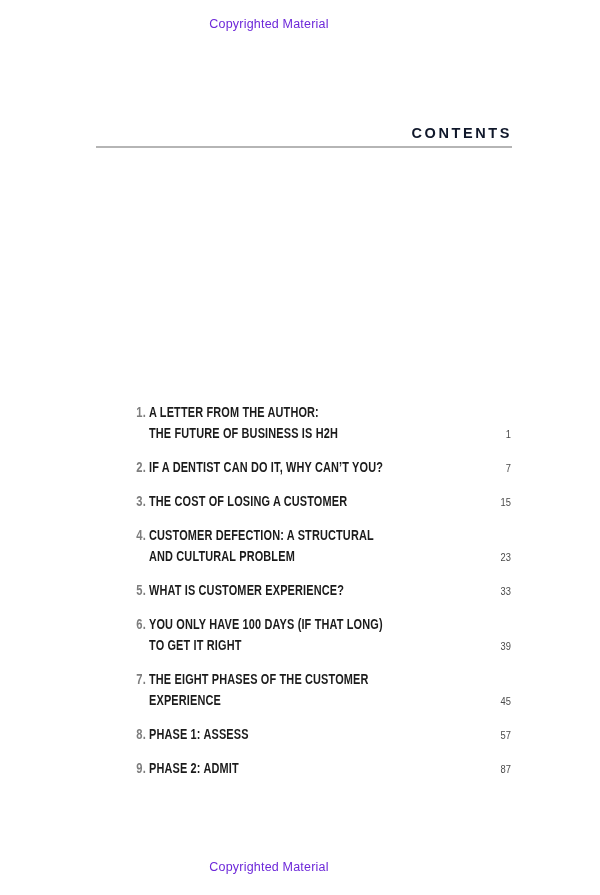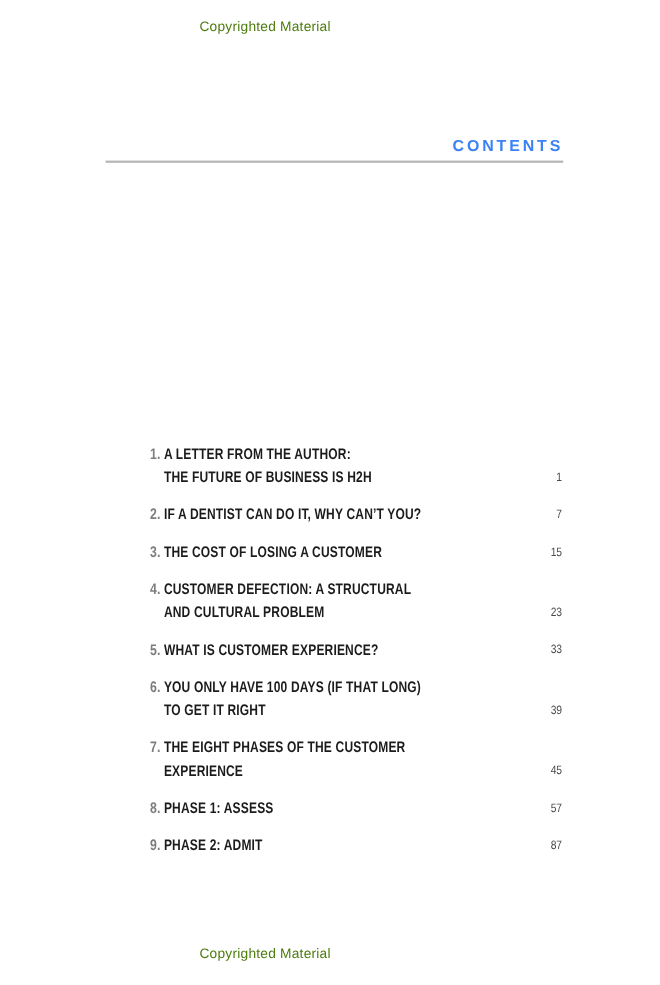--- a/index.html
+++ b/index.html
@@ -15,34 +15,35 @@
     background: #ffffff;
     overflow: hidden;
   }
   .copyright {
     position: absolute;
     left: 0;
     width: 482px;
     text-align: center;
     font-size: 12.5px;
     line-height: 15px;
-    color: #4d7c0f;
+    color: #6d28d9;
     letter-spacing: 0.2px;
+    padding-left: 28px;
   }
   .copyright.top    { top: 17px; }
   .copyright.bottom { top: 860px; }
 
   .contents-heading {
     position: absolute;
     top: 125px;
     right: 88px;
     font-size: 14.5px;
     font-weight: bold;
     letter-spacing: 2.6px;
-    color: #3b82f6;
+    color: #0f172a;
   }
   .contents-rule {
     position: absolute;
     top: 146px;
     left: 96px;
     width: 416px;
     height: 2px;
     background: #b5b5b5;
   }
 

